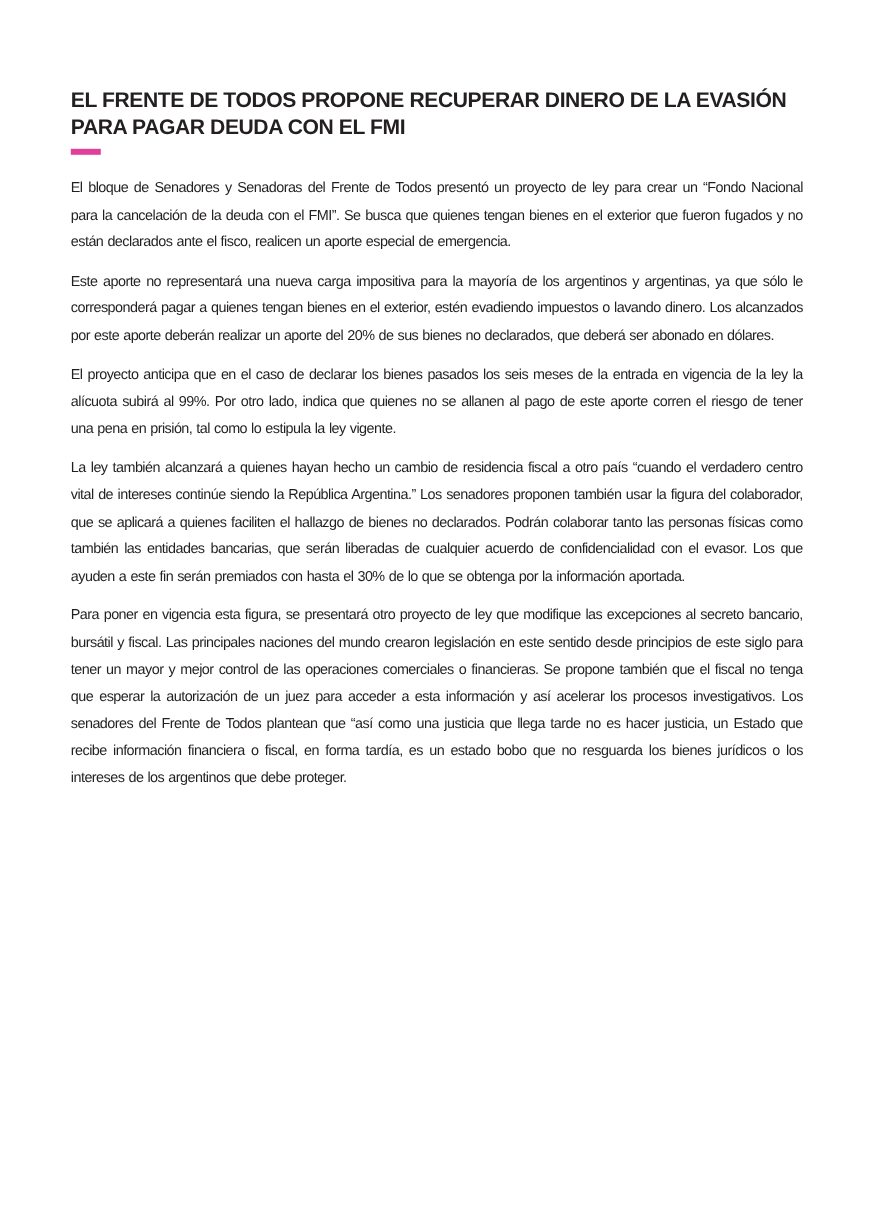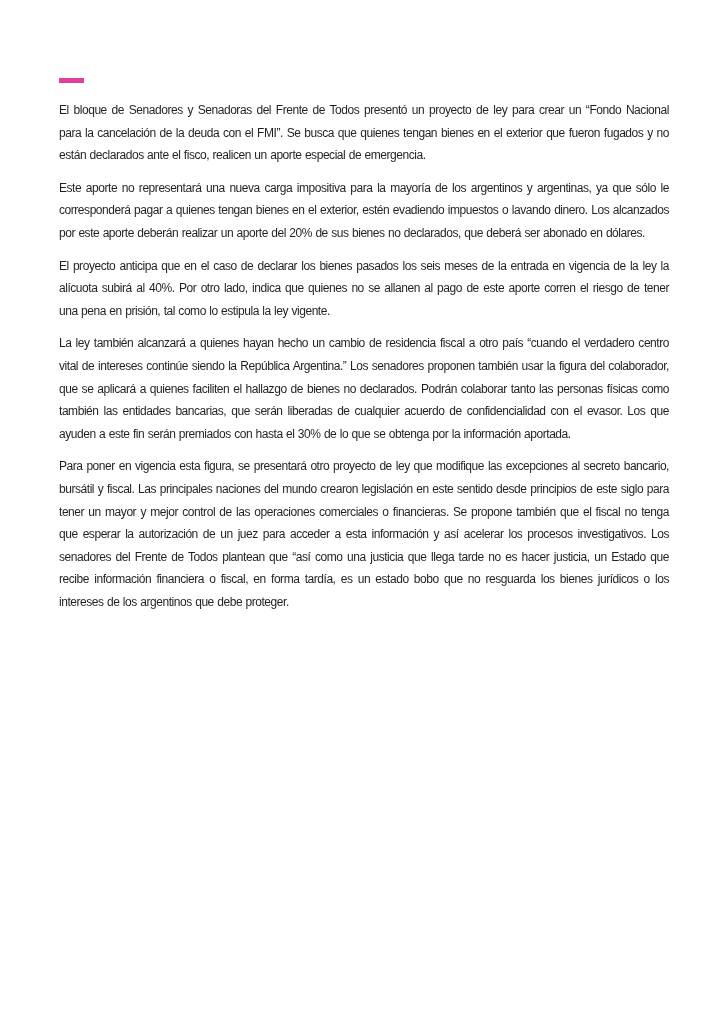--- a/index.html
+++ b/index.html
@@ -44,21 +44,22 @@
       letter-spacing: -0.45px;
       word-spacing: 0.5px;
       text-align: justify;
       color: #231f20;
     }
   </style>
 </head>
 <body>
 
 <div class="page">
+  <h1 class="headline">EL FRENTE DE TODOS PROPONE RECUPERAR DINERO DE LA EVASIÓN PARA PAGAR DEUDA CON EL FMI</h1>
   <div class="accent-bar" style="background: rgb(224, 64, 154);"></div>
   <div class="body-text">
     <p>El bloque de Senadores y Senadoras del Frente de Todos presentó un proyecto de ley para crear un “Fondo Nacional para la cancelación de la deuda con el FMI”. Se busca que quienes tengan bienes en el exterior que fueron fugados y no están declarados ante el fisco, realicen un aporte especial de emergencia.</p>
     <p>Este aporte no representará una nueva carga impositiva para la mayoría de los argentinos y argentinas, ya que sólo le corresponderá pagar a quienes tengan bienes en el exterior, estén evadiendo impuestos o lavando dinero. Los alcanzados por este aporte deberán realizar un aporte del 20% de sus bienes no declarados, que deberá ser abonado en dólares.</p>
-    <p>El proyecto anticipa que en el caso de declarar los bienes pasados los seis meses de la entrada en vigencia de la ley la alícuota subirá al 40%. Por otro lado, indica que quienes no se allanen al pago de este aporte corren el riesgo de tener una pena en prisión, tal como lo estipula la ley vigente.</p>
+    <p>El proyecto anticipa que en el caso de declarar los bienes pasados los seis meses de la entrada en vigencia de la ley la alícuota subirá al 99%. Por otro lado, indica que quienes no se allanen al pago de este aporte corren el riesgo de tener una pena en prisión, tal como lo estipula la ley vigente.</p>
     <p>La ley también alcanzará a quienes hayan hecho un cambio de residencia fiscal a otro país “cuando el verdadero centro vital de intereses continúe siendo la República Argentina.” Los senadores proponen también usar la figura del colaborador, que se aplicará a quienes faciliten el hallazgo de bienes no declarados. Podrán colaborar tanto las personas físicas como también las entidades bancarias, que serán liberadas de cualquier acuerdo de confidencialidad con el evasor. Los que ayuden a este fin serán premiados con hasta el 30% de lo que se obtenga por la información aportada.</p>
     <p>Para poner en vigencia esta figura, se presentará otro proyecto de ley que modifique las excepciones al secreto bancario, bursátil y fiscal. Las principales naciones del mundo crearon legislación en este sentido desde principios de este siglo para tener un mayor y mejor control de las operaciones comerciales o financieras. Se propone también que el fiscal no tenga que esperar la autorización de un juez para acceder a esta información y así acelerar los procesos investigativos. Los senadores del Frente de Todos plantean que “así como una justicia que llega tarde no es hacer justicia, un Estado que recibe información financiera o fiscal, en forma tardía, es un estado bobo que no resguarda los bienes jurídicos o los intereses de los argentinos que debe proteger.</p>
   </div>
 </div>
 
 </body></html>

